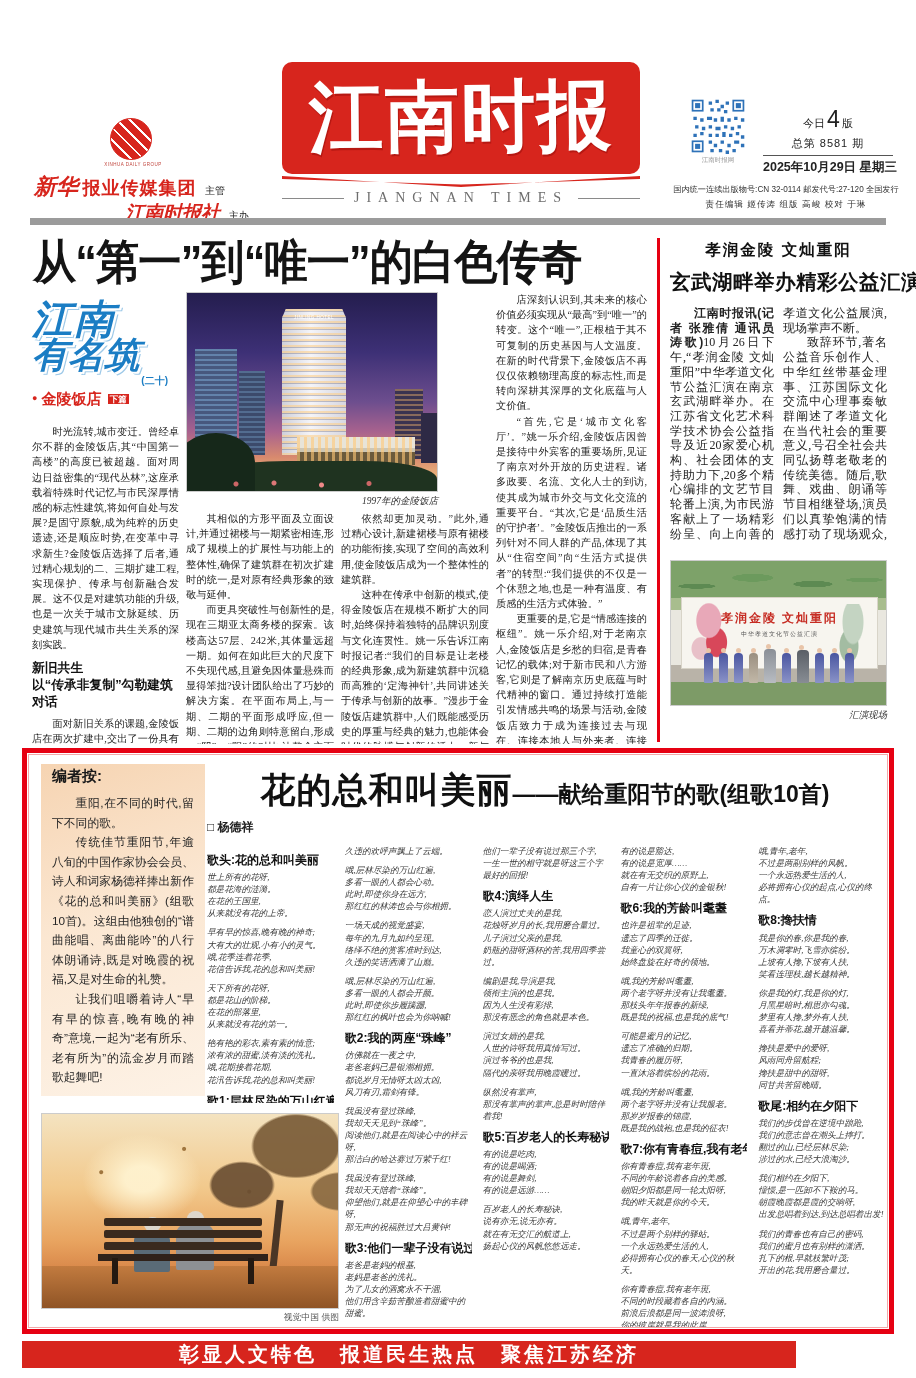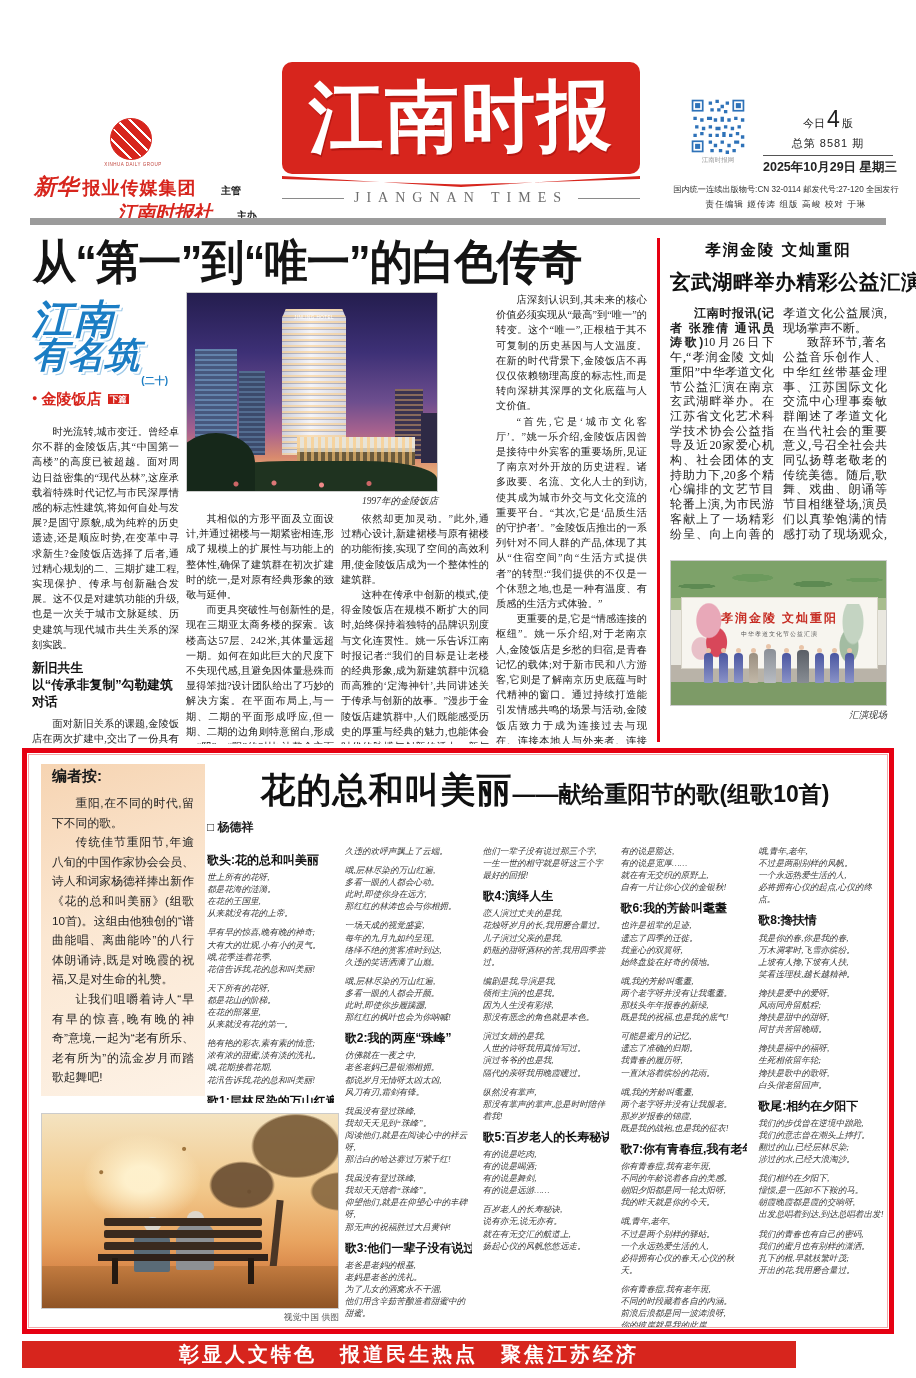--- a/index.html
+++ b/index.html
@@ -9,21 +9,21 @@
   
   .masthead { position:absolute; left:0; top:0; width:916px; height:218px; }
   .xh-block { position:absolute; left:80px; top:112px; width:195px; }
   .xh-circle { position:absolute; left:30px; top:6px; width:42px; height:42px; border-radius:50%;
     background:repeating-linear-gradient(45deg,#d7251d 0 4px,#ffffff 4px 6px,#d7251d 6px 9px); border:1px solid #d7251d; }
   .xh-cap { position:absolute; left:8px; top:50px; width:90px; text-align:center; font-size:4.5px; color:#c0443c; letter-spacing:.5px; }
   .xh-l1 { position:absolute; left:-46px; top:60px; width:260px; white-space:nowrap; }
   .xh-l2 { position:absolute; left:-8px; top:88px; width:230px; white-space:nowrap; text-align:center; }
   .xh-script { font-family:"Liberation Serif",serif; font-style:italic; font-weight:bold; color:#d7251d; font-size:22px; }
   .xh-bold { font-weight:900; color:#d7251d; font-size:18px; letter-spacing:1px; }
-  .xh-small { font-size:10px; color:#222; margin-left:20px;font-weight:bold; }
+  .xh-small { font-size:10px; color:#222; margin-left:4px; }
   .brand-box { position:absolute; left:282px; top:62px; width:358px; height:112px; background:#d7251d; border-radius:10px;
     display:flex; align-items:center; justify-content:center; }
   .brand-title { color:#fff; font-family:"Liberation Serif",serif; font-weight:900; font-size:74px; letter-spacing:2px;
     transform:scaleY(1.05) rotate(-.5deg); text-shadow:1px 2px 0 rgba(120,0,0,.35); white-space:nowrap; }
   .brand-book { position:absolute; left:282px; top:176px; width:358px; height:11px;
     background:#d7251d; clip-path:polygon(0 0,50% 100%,100% 0,100% 28%,50% 78%,0 28%); }
   .brand-en { position:absolute; left:282px; top:190px; width:358px; display:flex; align-items:center; gap:10px;
     color:#6e6e6e; font-family:"Liberation Serif",serif; font-size:14px; letter-spacing:7px; }
   .brand-en .rule { flex:1; height:1px; background:#8a8a8a; }
   .qr { position:absolute; left:690px; top:98px; width:56px; height:56px; }
@@ -515,30 +515,30 @@
             <div>必将拥有心仪的起点,心仪的终点。</div>
           </div>
           <div class="poem-head">歌8:搀扶情</div>
           <div class="stanza">
             <div>我是你的春,你是我的春,</div>
             <div>万木凋零时,飞雪亦缤纷。</div>
             <div>上坡有人搀,下坡有人扶,</div>
             <div>笑看连理枝,越长越精神。</div>
           </div>
           <div class="stanza">
+            <div>你是我的灯,我是你的灯,</div>
+            <div>月黑星暗时,相思亦勾魂。</div>
+            <div>梦里有人搀,梦外有人扶,</div>
+            <div>喜看并蒂花,越开越温馨。</div>
+          </div>
+          <div class="stanza">
             <div>搀扶是爱中的爱呀,</div>
             <div>风雨同舟留航程;</div>
             <div>搀扶是甜中的甜呀,</div>
             <div>同甘共苦留晚晴。</div>
-          </div>
-          <div class="stanza">
-            <div>搀扶是福中的福呀,</div>
-            <div>生死相依留年轮;</div>
-            <div>搀扶是歌中的歌呀,</div>
-            <div>白头偕老留回声。</div>
           </div>
           <div class="poem-head">歌尾:相约在夕阳下</div>
           <div class="stanza">
             <div>我们的步伐曾在逆境中踉跄,</div>
             <div>我们的意志曾在潮头上摔打。</div>
             <div>翻过的山,已经层林尽染;</div>
             <div>涉过的水,已经大浪淘沙。</div>
           </div>
           <div class="stanza">
             <div>我们相约在夕阳下,</div>

